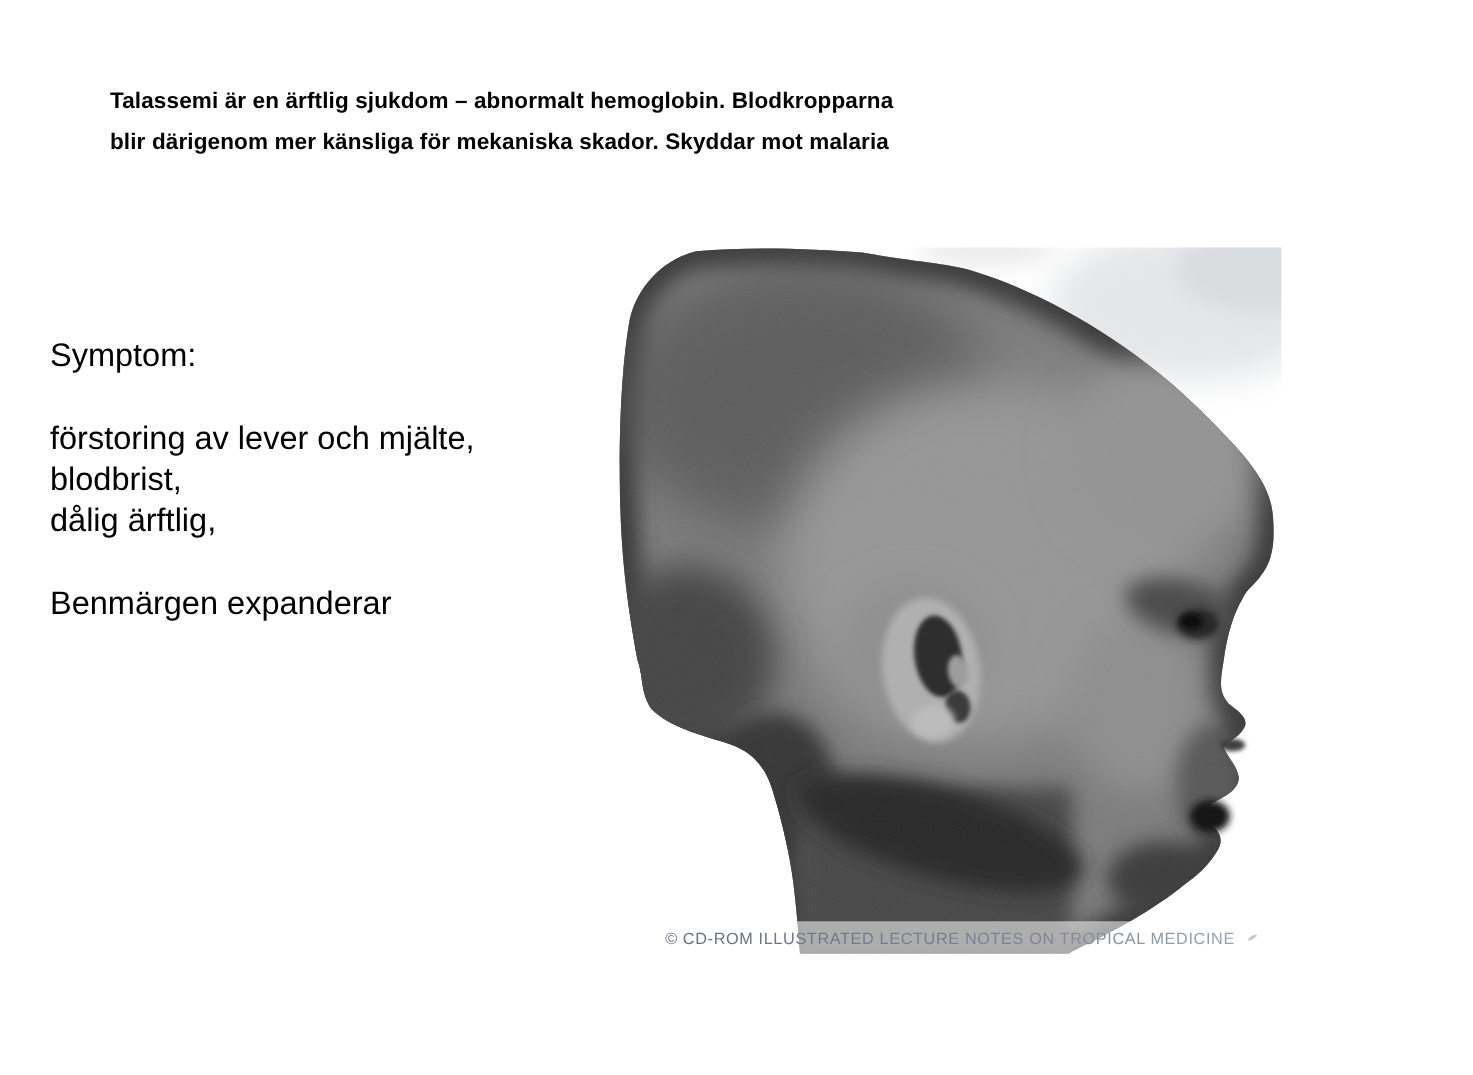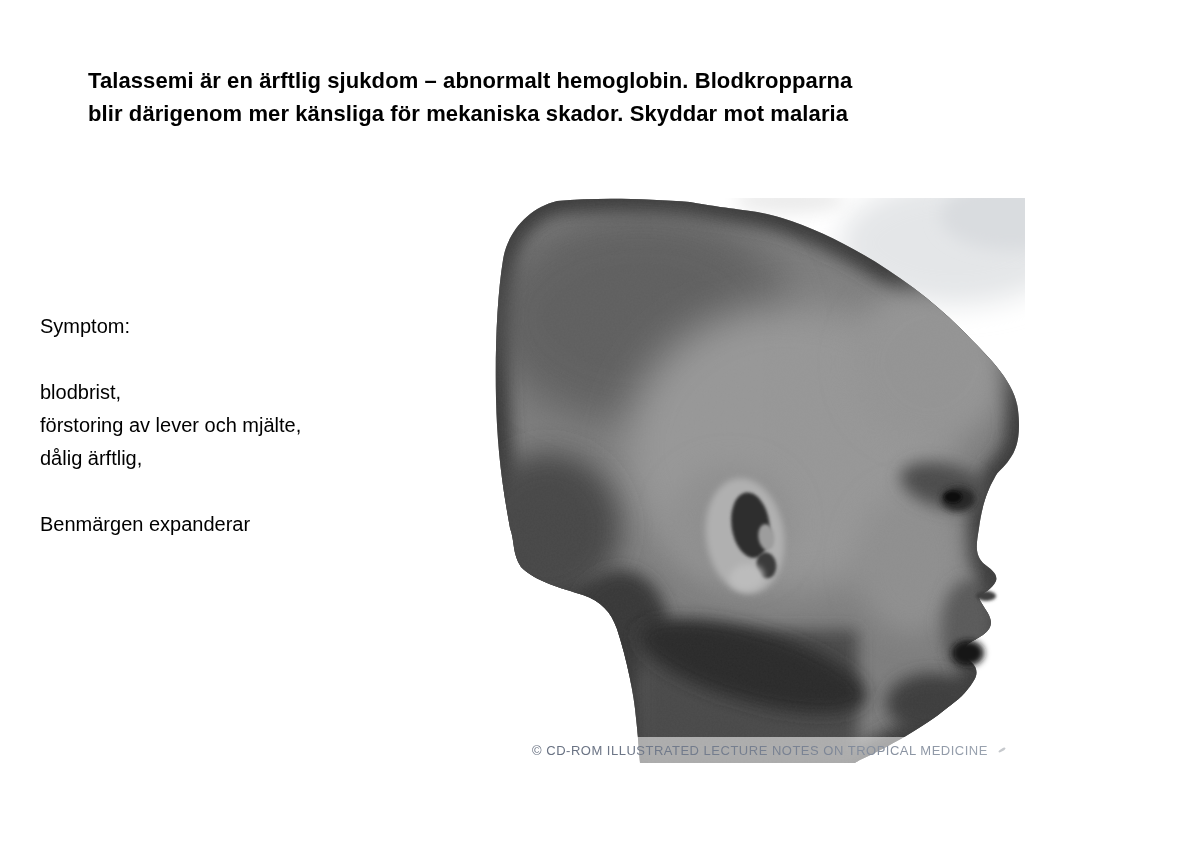--- a/index.html
+++ b/index.html
@@ -17,35 +17,34 @@
   }
   .slide {
     position: absolute;
     inset: 0;
     background: #ffffff;
   }
   .title {
     position: absolute;
     left: 88px;
     top: 64px;
-    font-size: 22px;
+    font-size: 18px;
     line-height: 33px;
     font-weight: bold;
     letter-spacing: 0.1px;
     white-space: nowrap;
   }
   .symptoms {
     position: absolute;
     left: 40px;
     top: 268px;
-    font-size: 20px;
+    font-size: 26px;
     line-height: 33px;
     font-weight: normal;
     white-space: nowrap;
-    margin-top: 42px;
   }
   .symptoms div { height: 33px; }
   .blank-line { height: 33px; }
   figure.photo {
     position: absolute;
     left: 490px;
     top: 198px;
     width: 535px;
     height: 570px;
     margin: 0;
@@ -65,22 +64,22 @@
 <div class="slide">
 
   <div class="title">
     <div>Talassemi är en ärftlig sjukdom – abnormalt hemoglobin. Blodkropparna</div>
     <div>blir därigenom mer känsliga för mekaniska skador. Skyddar mot malaria</div>
   </div>
 
   <div class="symptoms">
     <div>Symptom:</div>
     <div class="blank-line"></div>
+    <div>förstoring av lever och mjälte,</div>
     <div>blodbrist,</div>
-    <div>förstoring av lever och mjälte,</div>
     <div>dålig ärftlig,</div>
     <div class="blank-line"></div>
     <div>Benmärgen expanderar</div>
   </div>
 
   <figure class="photo" aria-label="Black-and-white profile photograph of a child with an enlarged, bossed skull characteristic of thalassemia">
     <svg viewBox="0 0 535 570" xmlns="http://www.w3.org/2000/svg">
       <defs>
         <filter id="bXS" x="-40%" y="-40%" width="180%" height="180%">
             <feGaussianBlur stdDeviation="1.5"></feGaussianBlur>

